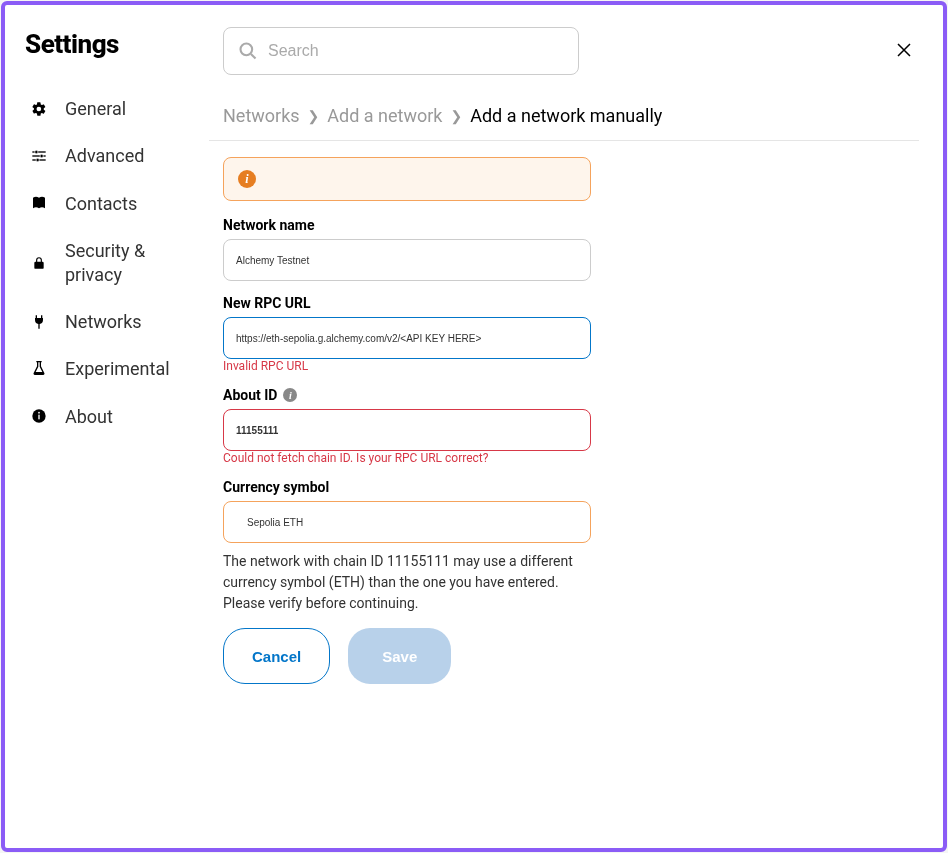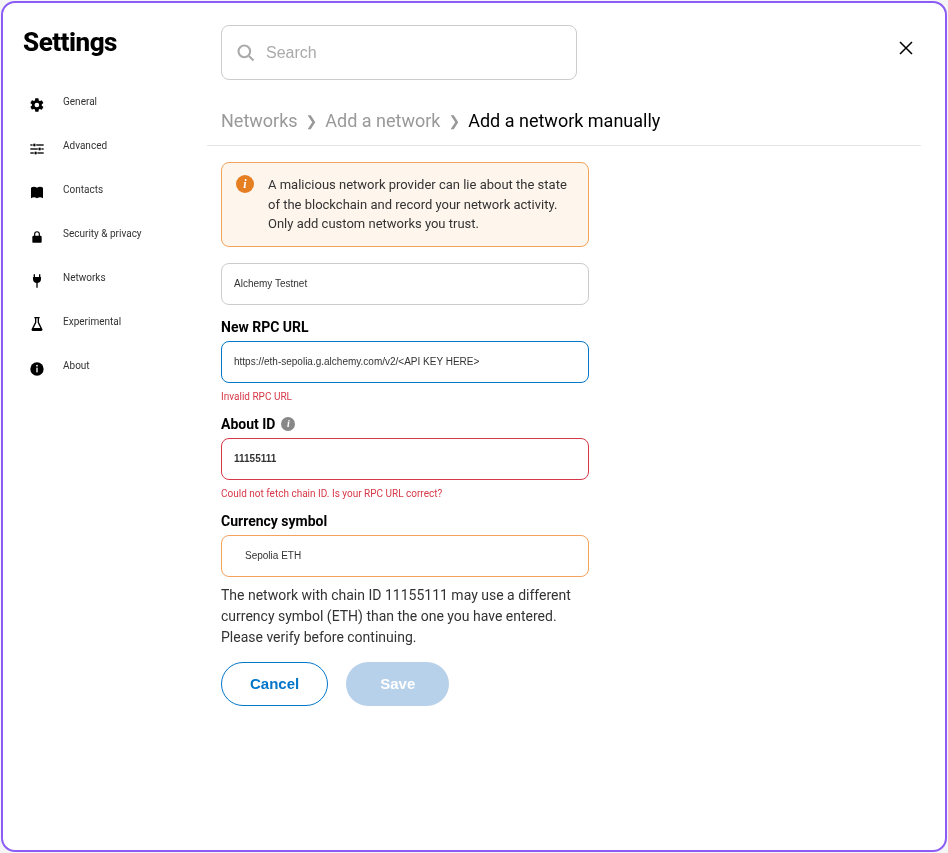--- a/index.html
+++ b/index.html
@@ -8,40 +8,41 @@
       background: #f5f5f5;
       width: 948px;
       height: 853px;
       overflow: hidden;
     }
     .window {
       background: #fff;
       width: 946px;
       height: 851px;
       margin: 1px;
-      border: 2px solid #8b5cf6;
-      border-radius: 14px;
+      border: 4px solid #8b5cf6;
+      border-radius: 6px;
       position: relative;
       display: flex;
     }
     .sidebar {
       width: 200px;
       padding: 24px 0 0 20px;
     }
     .page-title {
       font-size: 26px;
       font-weight: 800;
       margin-bottom: 26px;
       letter-spacing: -0.5px;
     }
     .nav { list-style: none; }
     .nav-item {
       display: flex;
+      align-items: center;
       padding: 12px 4px;
-      font-size: 10px;
+      font-size: 18px;
       cursor: pointer;
       line-height: 1.3;
     }
     .nav-item .icon {
       width: 20px;
       height: 20px;
       display: inline-flex;
       align-items: center;
       justify-content: center;
       margin-right: 16px;
@@ -59,21 +60,21 @@
       position: absolute;
       top: 36px;
       right: 30px;
       cursor: pointer;
       font-size: 20px;
       color: #000;
       line-height: 1;
     }
     .search-wrap {
       width: 356px;
-      height: 55px;
+      height: 48px;
       border: 1px solid #ccc;
       border-radius: 8px;
       display: flex;
       align-items: center;
       padding: 0 14px;
       margin-bottom: 30px;
     }
     .search-wrap .search-icon {
       width: 22px; height: 22px;
       display: inline-flex;
@@ -161,36 +162,36 @@
       border-radius: 8px;
       font-size: 10px;
       outline: none;
       color: #333;
     }
     .field input.focus-blue { border-color: #0376c9; }
     .field input.error-border { border-color: #d73847; font-weight: bold; }
     .field input.warn-border { border-color: #f5a35c; padding-left: 23px; }
     .field-error {
       color: #d73847;
-      font-size: 10px;
-      margin-top: 8px;
+      font-size: 12px;
+      margin-top: 0;
     }
     .field-helper {
       color: #333;
       font-size: 14px;
       margin-top: 8px;
       line-height: 1.5;
     }
     .actions {
       display: flex;
       gap: 18px;
       margin-top: 14px;
     }
     .btn {
-      height: 44px;
+      height: 56px;
       border-radius: 22px;
       font-size: 15px;
       font-weight: 600;
       cursor: pointer;
       border: none;
       padding: 0 28px;
       display: inline-flex; align-items: center; justify-content: center;
     }
     .btn-secondary {
       background: #fff;
@@ -301,24 +302,24 @@
       <span class="crumb-sep">❯</span>
       <span class="crumb-current">Add a network manually</span>
     </nav>
 
     <hr class="hr">
 
     <div class="form">
 
       <div class="warning-box">
         <span class="warning-icon">i</span>
-        <div class="warning-text">A malicious network provider can lie about the state of the blockchain and record your network activity. Only add custom networks you trust.</div>
       </div>
 
       <div class="field">
+        <div class="field-label">Network name</div>
         <input type="text" value="Alchemy Testnet" style="">
       </div>
 
       <div class="field">
         <div class="field-label">New RPC URL</div>
         <input class="focus-blue" type="text" value="https://eth-sepolia.g.alchemy.com/v2/&lt;API KEY HERE&gt;" style="">
         <div class="field-error">Invalid RPC URL</div>
       </div>
 
       <div class="field">

